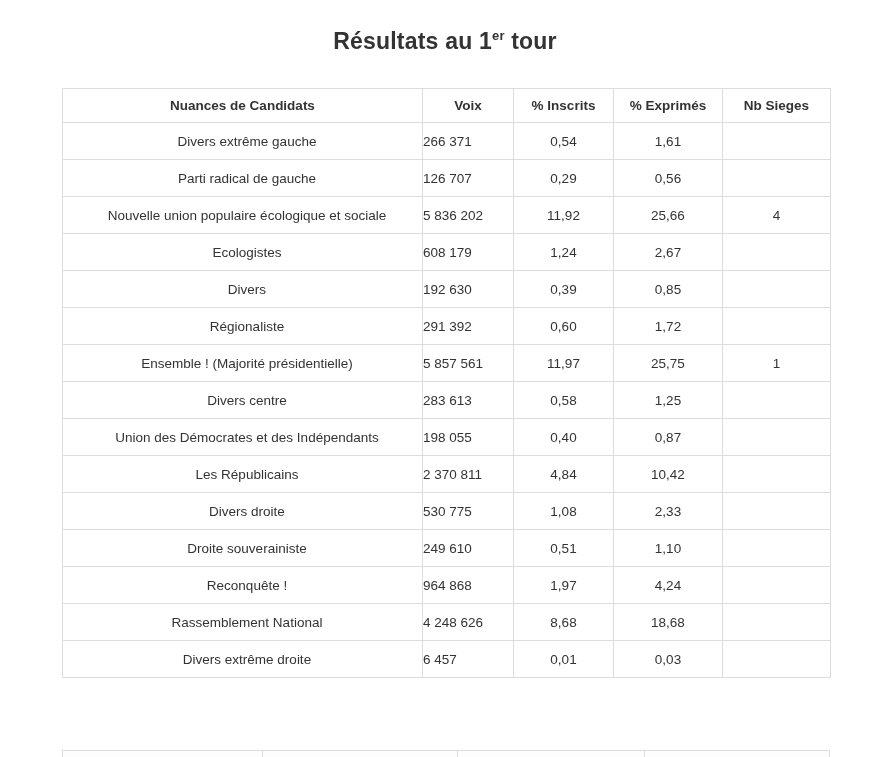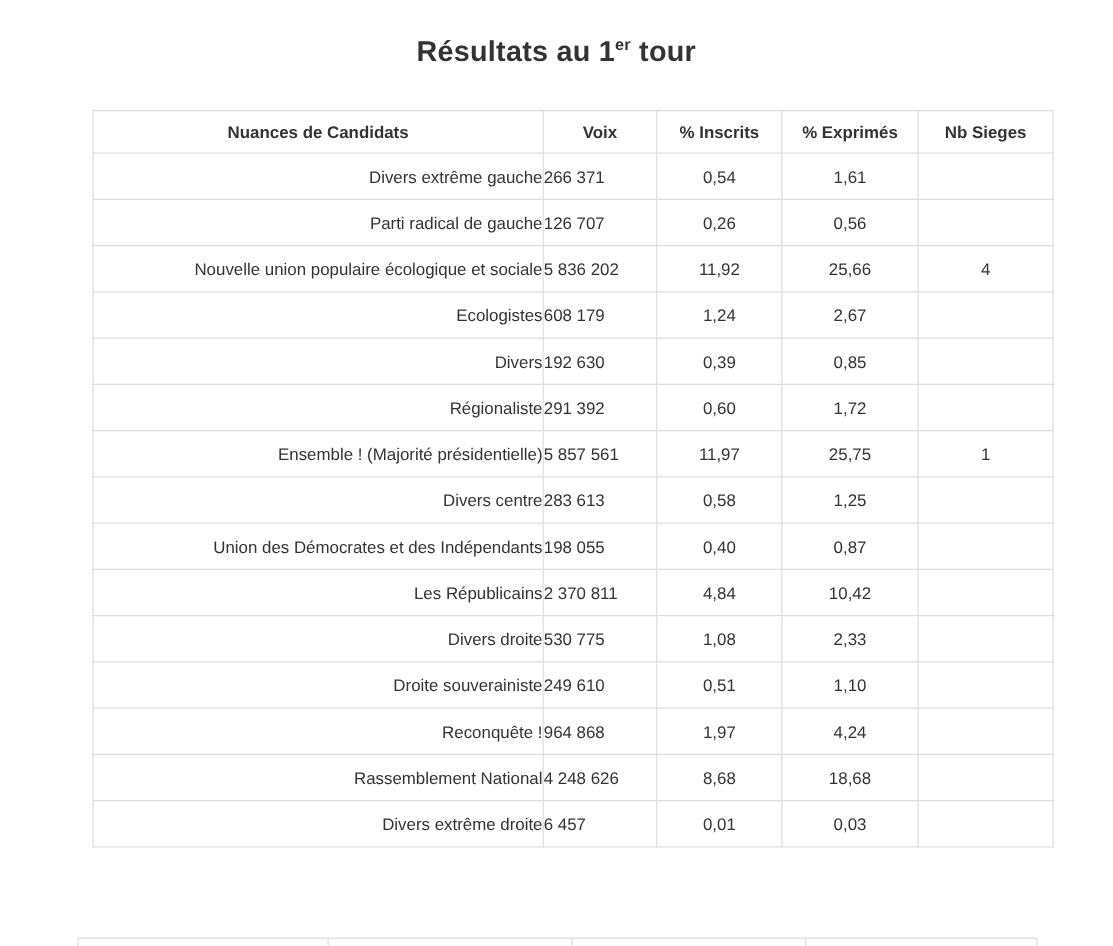--- a/index.html
+++ b/index.html
@@ -19,31 +19,30 @@
     letter-spacing: 0.2px;
   }
   .page-title sup { font-size: 13px; }
 
   table.results {
     position: absolute; left: 62px; top: 88px;
     width: 768px;
     border-collapse: collapse; table-layout: fixed;
     font-size: 13.5px; color: #333333;
     background: #ffffff;
-    margin-left: 12px;
   }
   table.results th, table.results td {
     border: 1px solid #dddddd;
     vertical-align: middle;
     white-space: nowrap; overflow: hidden;
   }
   table.results thead tr { height: 34px; }
   table.results tbody tr { height: 37px; }
   table.results th { font-weight: bold; text-align: center; }
-  td.cell-name  { text-align: right;  padding-left: 9px; }
+  td.cell-name  { text-align: center;  padding-left: 9px; }
   td.cell-voix  { text-align: left; padding-right: 7px; }
   td.cell-center{ text-align: center; }
 
   
   .next-table-fragment {
     position: absolute; left: 62px; top: 750px;
     width: 768px; height: 24px;
     display: flex;
     border: 1px solid #dddddd;
     background: #fdfdfd;
@@ -82,21 +81,21 @@
         <tr>
       <td class="cell-name">Divers extrême gauche</td>
       <td class="cell-voix">266 371</td>
       <td class="cell-center">0,54</td>
       <td class="cell-center">1,61</td>
       <td class="cell-center"></td>
     </tr>
         <tr>
       <td class="cell-name">Parti radical de gauche</td>
       <td class="cell-voix">126 707</td>
-      <td class="cell-center">0,26</td>
+      <td class="cell-center">0,29</td>
       <td class="cell-center">0,56</td>
       <td class="cell-center"></td>
     </tr>
         <tr>
       <td class="cell-name">Nouvelle union populaire écologique et sociale</td>
       <td class="cell-voix">5 836 202</td>
       <td class="cell-center">11,92</td>
       <td class="cell-center">25,66</td>
       <td class="cell-center">4</td>
     </tr>

